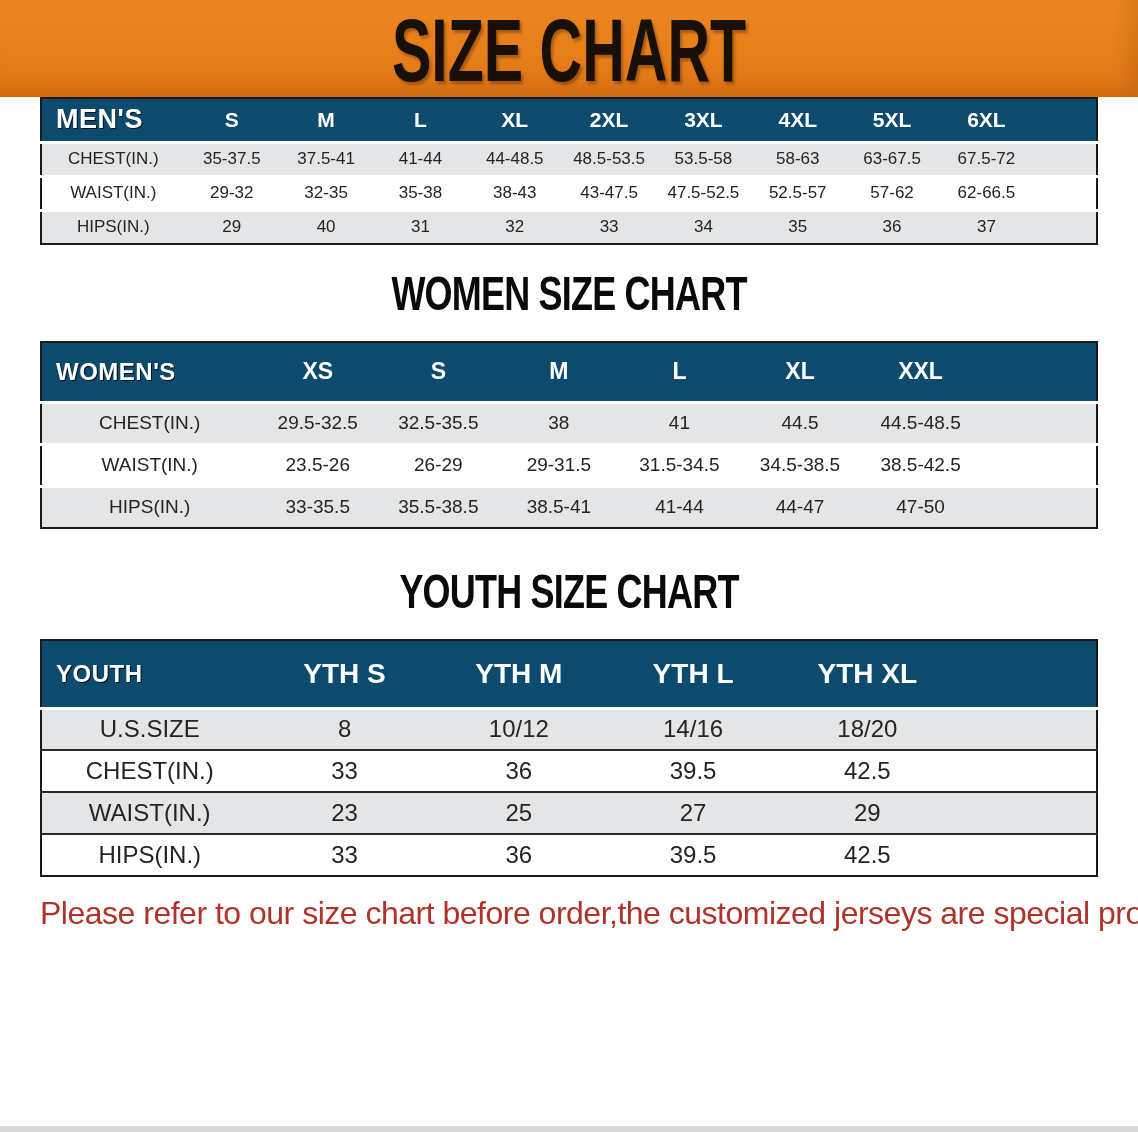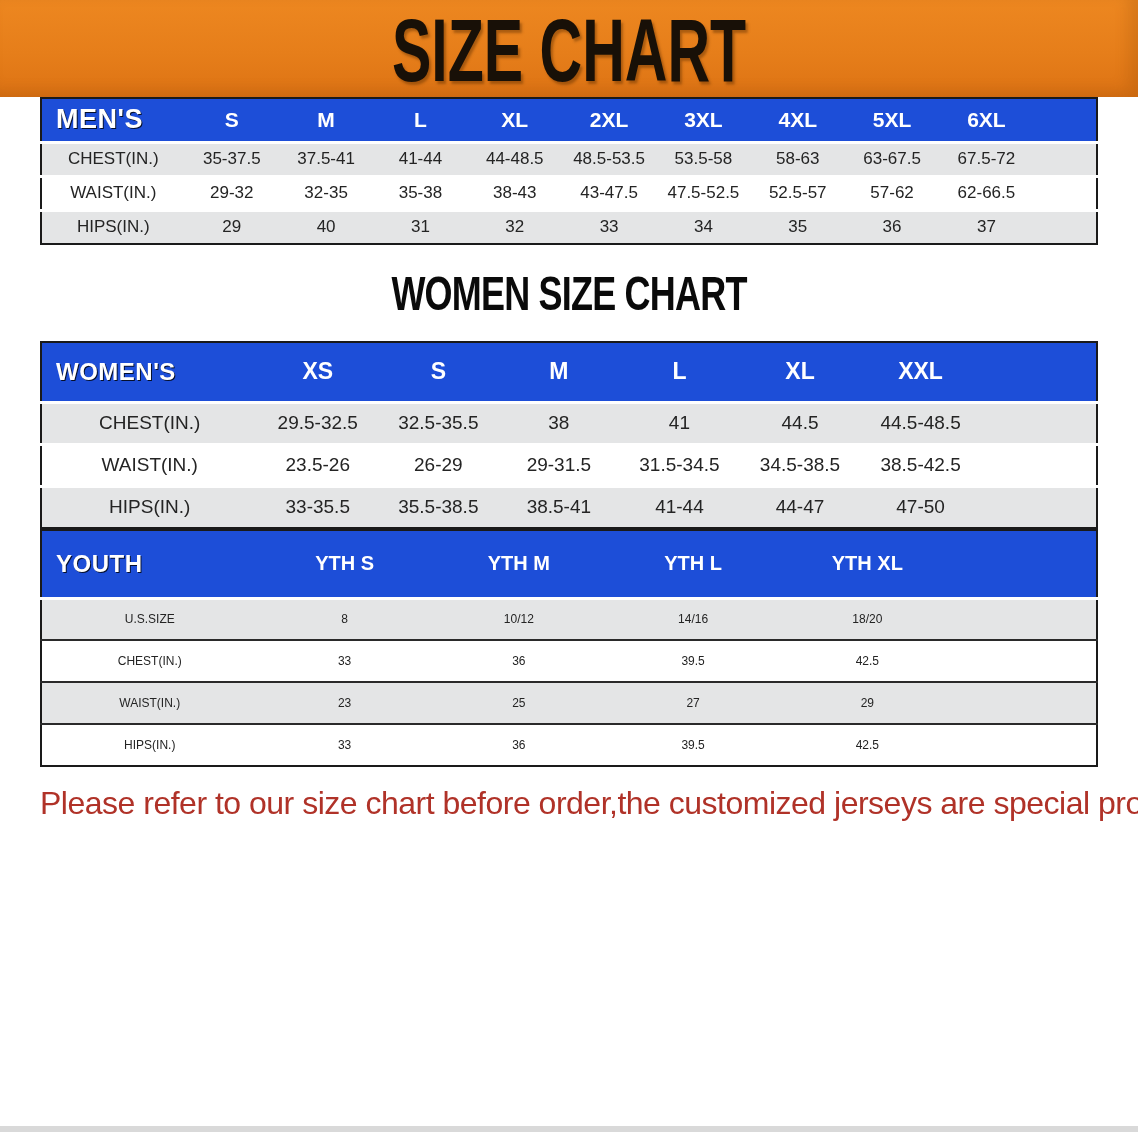--- a/index.html
+++ b/index.html
@@ -58,21 +58,21 @@
 
   
   .size-table {
     width: 1058px;
     margin: 0 40px;
     border-collapse: collapse;
     table-layout: fixed;
     border: 2px solid #1a1a1a;
   }
   .size-table thead tr {
-    background: #1d4ed8;
+    background: #0c4a6e;
     color: #ffffff;
   }
   .size-table thead th {
     font-weight: 700;
     text-align: center;
     vertical-align: middle;
   }
   .size-table thead th:first-child {
     text-align: left;
     padding-left: 14px;
@@ -105,24 +105,24 @@
   .tbl-women thead th:first-child { font-size: 24px; }
   .tbl-women tbody tr { height: 42px; }
   .tbl-women tbody th, .tbl-women tbody td { font-size: 19px; }
   .tbl-women tr > *:first-child { width: 20.5%; }
   .tbl-women tr > *:last-child  { width: 11%; }
   .tbl-women thead tr { border-bottom: 3px solid #ffffff; }
   .tbl-women tbody tr + tr { border-top: 3px solid #ffffff; }
 
   
   .tbl-youth thead tr { height: 68px; }
-  .tbl-youth thead th { font-size: 20px; }
+  .tbl-youth thead th { font-size: 28px; }
   .tbl-youth thead th:first-child { font-size: 24px; }
   .tbl-youth tbody tr { height: 42px; }
-  .tbl-youth tbody th, .tbl-youth tbody td { font-size: 12px; }
+  .tbl-youth tbody th, .tbl-youth tbody td { font-size: 24px; }
   .tbl-youth tr > *:first-child { width: 20.5%; }
   .tbl-youth tr > *:last-child  { width: 13.5%; }
   .tbl-youth thead tr { border-bottom: 3px solid #ffffff; }
   .tbl-youth tbody tr + tr { border-top: 2px solid #2a2a2a; }
 
   
   .disclaimer {
     margin: 14px 36px 0 40px;
     color: #b03228;
     font-size: 32px;
@@ -253,20 +253,23 @@
           <td>41-44</td>
           <td>44-47</td>
           <td>47-50</td>
           <td></td>
         </tr>
       </tbody>
     </table>
 </section>
 
 <section>
+  <h2 class="section-heading heading-youth">
+    <span>YOUTH SIZE CHART</span>
+  </h2>
   <table class="size-table tbl-youth">
       <thead>
         <tr>
           <th>YOUTH</th>
           <th>YTH S</th>
           <th>YTH M</th>
           <th>YTH L</th>
           <th>YTH XL</th>
           <th></th>
         </tr>

